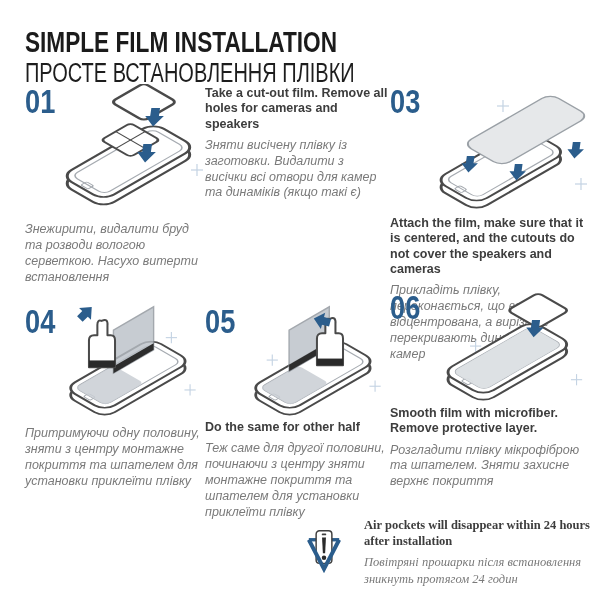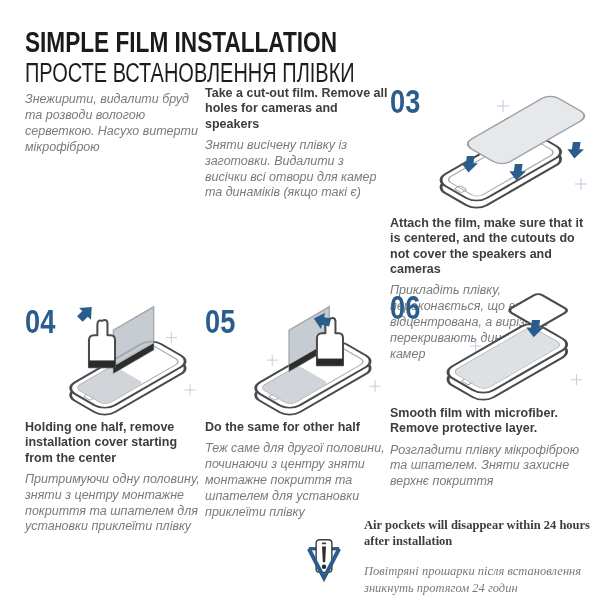--- a/index.html
+++ b/index.html
@@ -25,21 +25,21 @@
   #step1 { left:25px;  top:86px;  width:178px; }
   #step2 { left:205px; top:86px;  width:183px; }
   #step3 { left:390px; top:86px;  width:197px; }
   #step4 { left:25px;  top:306px; width:178px; }
   #step5 { left:205px; top:306px; width:183px; }
   #step6 { left:390px; top:292px; width:197px; }
 
   .footer { position:absolute; left:306px; top:514px; width:290px; display:flex; gap:22px; align-items:flex-end;font-family:Liberation Serif, serif; }
   .footer-text { padding-top:4px; }
   .footer-en { font-size:12.5px; font-weight:700; color:#3d3d3d; line-height:1.25; }
-  .footer-uk { font-size:12.5px; font-style:italic; color:#7a7a7a; line-height:1.3; margin-top:14px; }
+  .footer-uk { font-size:12.5px; font-style:italic; color:#7a7a7a; line-height:1.3; margin-top:5px; }
 
   svg .mark-line { stroke:#c4d3e3; stroke-width:1.2; }
 </style>
 </head>
 <body>
 
 <div class="page">
 
   <svg width="0" height="0" style="position:absolute" aria-hidden="true">
     <defs>
@@ -81,21 +81,33 @@
       </g>
     </defs>
   </svg>
 
   <div class="title-block">
     <div class="title-main">SIMPLE FILM INSTALLATION</div>
     <div class="title-sub">ПРОСТЕ ВСТАНОВЛЕННЯ ПЛІВКИ</div>
   </div>
 
   <div class="step row1" id="step1">
-    <div class="step-uk">Знежирити, видалити бруд та розводи вологою серветкою. Насухо витерти мікрофіброю</div>
+    <div class="step-head">
+      <div class="step-number">01</div>
+      <svg class="step-illo" width="150" height="130" viewBox="0 0 150 130">
+        <use href="#mark" transform="translate(75,98)"></use>
+        <use href="#mark" transform="translate(138,86)"></use>
+        <use href="#iso-phone" transform="translate(2,92) scale(0.82)"></use>
+        <use href="#iso-cloth" transform="translate(42,56)"></use>
+        <use href="#iso-napkin" transform="translate(52,18)"></use>
+        <use href="#blue-arrow" transform="translate(88,24) scale(0.62) skewX(-8)" fill="#2b5d8c"></use>
+        <use href="#blue-arrow" transform="translate(80,60) scale(0.62) skewX(-8)" fill="#2b5d8c"></use>
+      </svg>
+    </div>
+    <div class="step-uk">Знежирити, видалити бруд та розводи вологою серветкою. Насухо витерти встановлення</div>
   </div>
 
   <div class="step row1" id="step2">
     <div class="step-en">Take a cut-out film. Remove all holes for cameras and speakers</div>
     <div class="step-uk">Зняти висічену плівку із заготовки. Видалити з висічки всі отвори для камер та динаміків (якщо такі є)</div>
   </div>
 
   <div class="step row1" id="step3">
     <div class="step-head">
       <div class="step-number">03</div>
@@ -122,21 +134,20 @@
         <use href="#iso-phone" transform="translate(6,90) scale(0.82)"></use>
         <g transform="translate(6,90) scale(0.82) matrix(0.866,-0.5,0.866,0.5,0,0)">
           <rect x="8" y="7" width="58" height="46" rx="6" fill="#c9ced3" opacity="0.85"></rect>
         </g>
         <polygon points="58,74 101,49 101,3 58,28" fill="#bac0c7" opacity="0.8" stroke="#8d939a" stroke-width="1.5"></polygon>
         <polygon points="58,74 101,49 101,42 58,67" fill="#2d2d2d"></polygon>
         <use href="#squeegee" transform="translate(30,28) scale(0.9)"></use>
         <use href="#blue-arrow" transform="translate(28,22) rotate(-135) scale(0.6)" fill="#2b5d8c"></use>
       </svg>
     </div>
-    <div class="step-en">Holding one half, remove installation cover starting from the center</div>
     <div class="step-uk">Притримуючи одну половину, зняти з центру монтажне покриття та шпателем для установки приклеїти плівку</div>
   </div>
 
   <div class="step row2" id="step5">
     <div class="step-head">
       <div class="step-number">05</div>
       <svg class="step-illo" width="150" height="114" viewBox="0 0 160 122">
         <use href="#mark" transform="translate(30,60)"></use>
         <use href="#mark" transform="translate(140,88)"></use>
         <use href="#iso-phone" transform="translate(6,90) scale(0.82)"></use>

